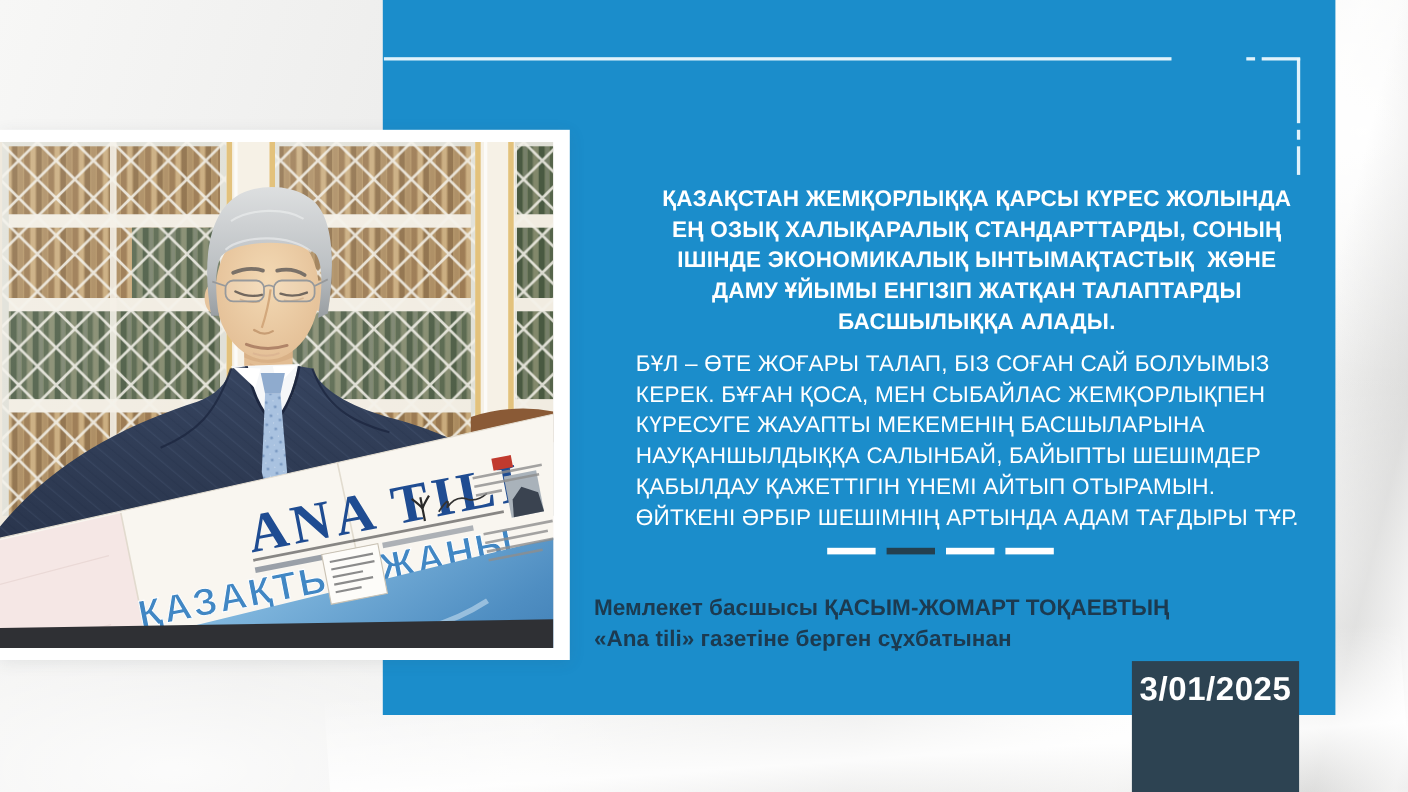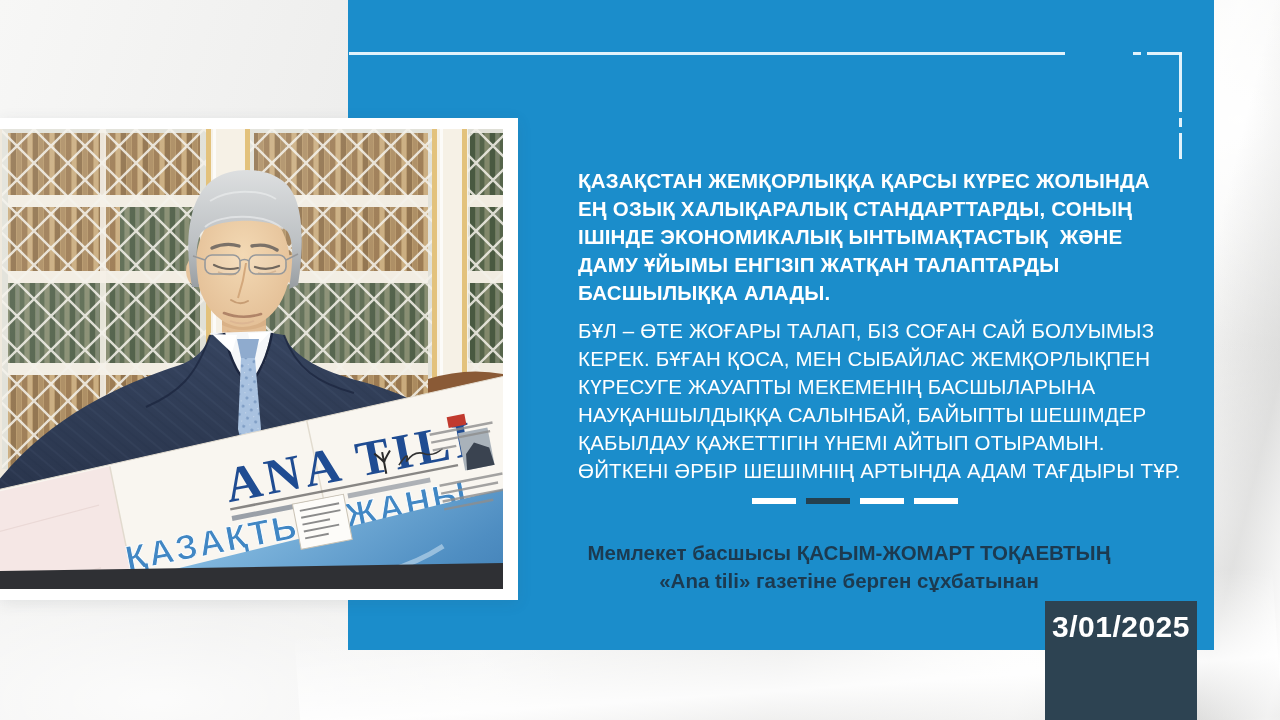--- a/index.html
+++ b/index.html
@@ -28,31 +28,31 @@
   .cl-v1{left:1179px;top:53px;width:3px;height:59px;}
   .cl-v-dot{left:1179px;top:118px;width:3px;height:9px;}
   .cl-v2{left:1179px;top:133px;width:3px;height:26px;}
 
   .photo-frame{position:absolute;left:0;top:118px;width:518px;height:482px;background:#ffffff;
       box-shadow:0 3px 14px rgba(60,70,80,0.10);}
   .photo-frame svg{position:absolute;left:0;top:11px;display:block;}
 
   .quote-block{position:absolute;left:578px;top:167px;width:620px;color:#ffffff;}
   .q{white-space:pre-wrap;font-size:20.5px;line-height:28px;letter-spacing:0.2px;}
-  .q1{font-weight:bold;}
+  .q1{font-weight:bold;text-align:center;}
   .q2{font-weight:400;margin-top:10px;}
 
   .divider{position:absolute;left:752px;top:498px;height:6px;display:flex;}
   .dash{width:44px;height:6px;margin-right:10px;background:#ffffff;}
   .dash.dark{background:var(--navy-dash);}
 
-  .attribution{position:absolute;left:540px;top:539px;width:618px;text-align:center;
+  .attribution{position:absolute;left:540px;top:539px;width:618px;text-align:left;
       color:var(--attr);font-weight:bold;font-size:20.5px;line-height:28px;white-space:pre-wrap;}
 
-  .date-badge{position:absolute;left:1029px;top:601px;width:152px;height:119px;background:var(--badge);margin-left:16px;}
+  .date-badge{position:absolute;left:1029px;top:601px;width:152px;height:119px;background:var(--badge);}
   .date-text{margin-top:9px;text-align:center;color:#ffffff;font-weight:bold;font-size:30px;letter-spacing:0.5px;}
 </style>
 </head>
 <body>
 
 <div class="canvas">
   <div class="silk-streak s1"></div>
   <div class="silk-streak s2"></div>
 
   <div class="blue-panel"></div>

